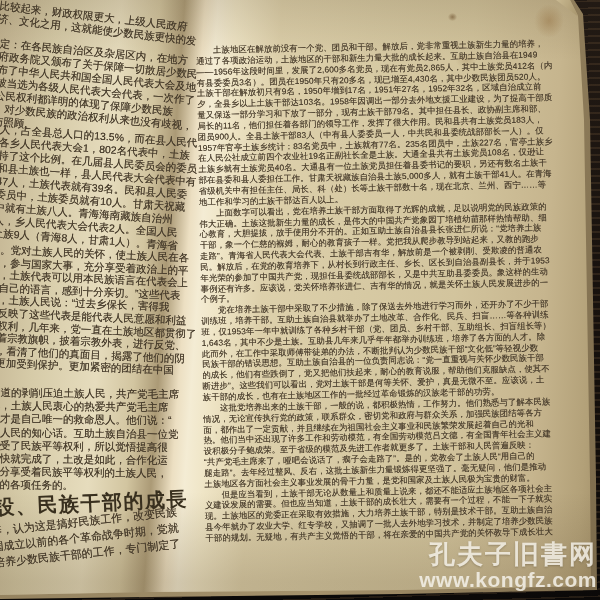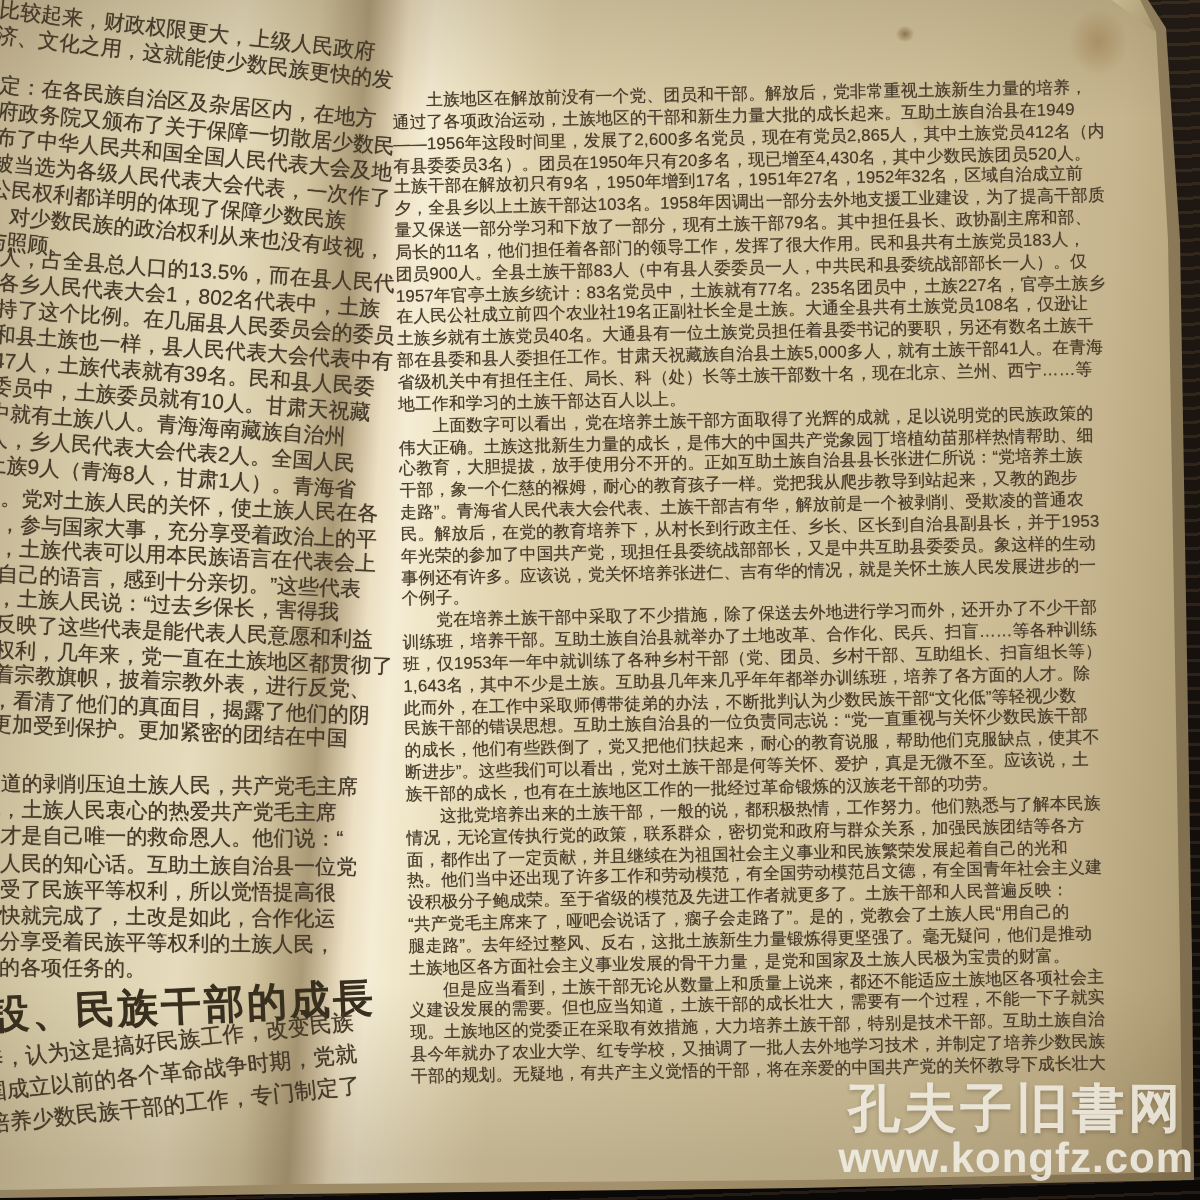--- a/index.html
+++ b/index.html
@@ -51,21 +51,21 @@
   
   .rp{position:absolute;left:196px;top:45px;width:364px;transform:rotate(-1.1deg);
     transform-origin:0 0;color:#4a3e2d;font-size:8.4px;line-height:10.85px;
     letter-spacing:0.1px;white-space:nowrap;text-shadow:0 0 0.35px rgba(74,62,45,0.75);}
   .tline{white-space:nowrap;}
 
   
   .watermark{position:absolute;right:3px;bottom:9px;text-align:right;line-height:1.05;}
   .wm-logo{font-family:"Liberation Serif",serif;font-weight:bold;font-size:26px;
     color:var(--watermark);opacity:0.82;letter-spacing:2px;
-    text-shadow:0 1px 2px rgba(60,50,30,0.35);text-align:center;}
+    text-shadow:0 1px 2px rgba(60,50,30,0.35);}
   .wm-url{font-weight:bold;font-size:21px;color:var(--watermark);opacity:0.85;
     letter-spacing:0.5px;margin-top:1px;}
 </style>
 </head>
 <body>
 
 <div class="stage">
   <div class="wood"></div>
   <div class="page-stack"></div>
 

